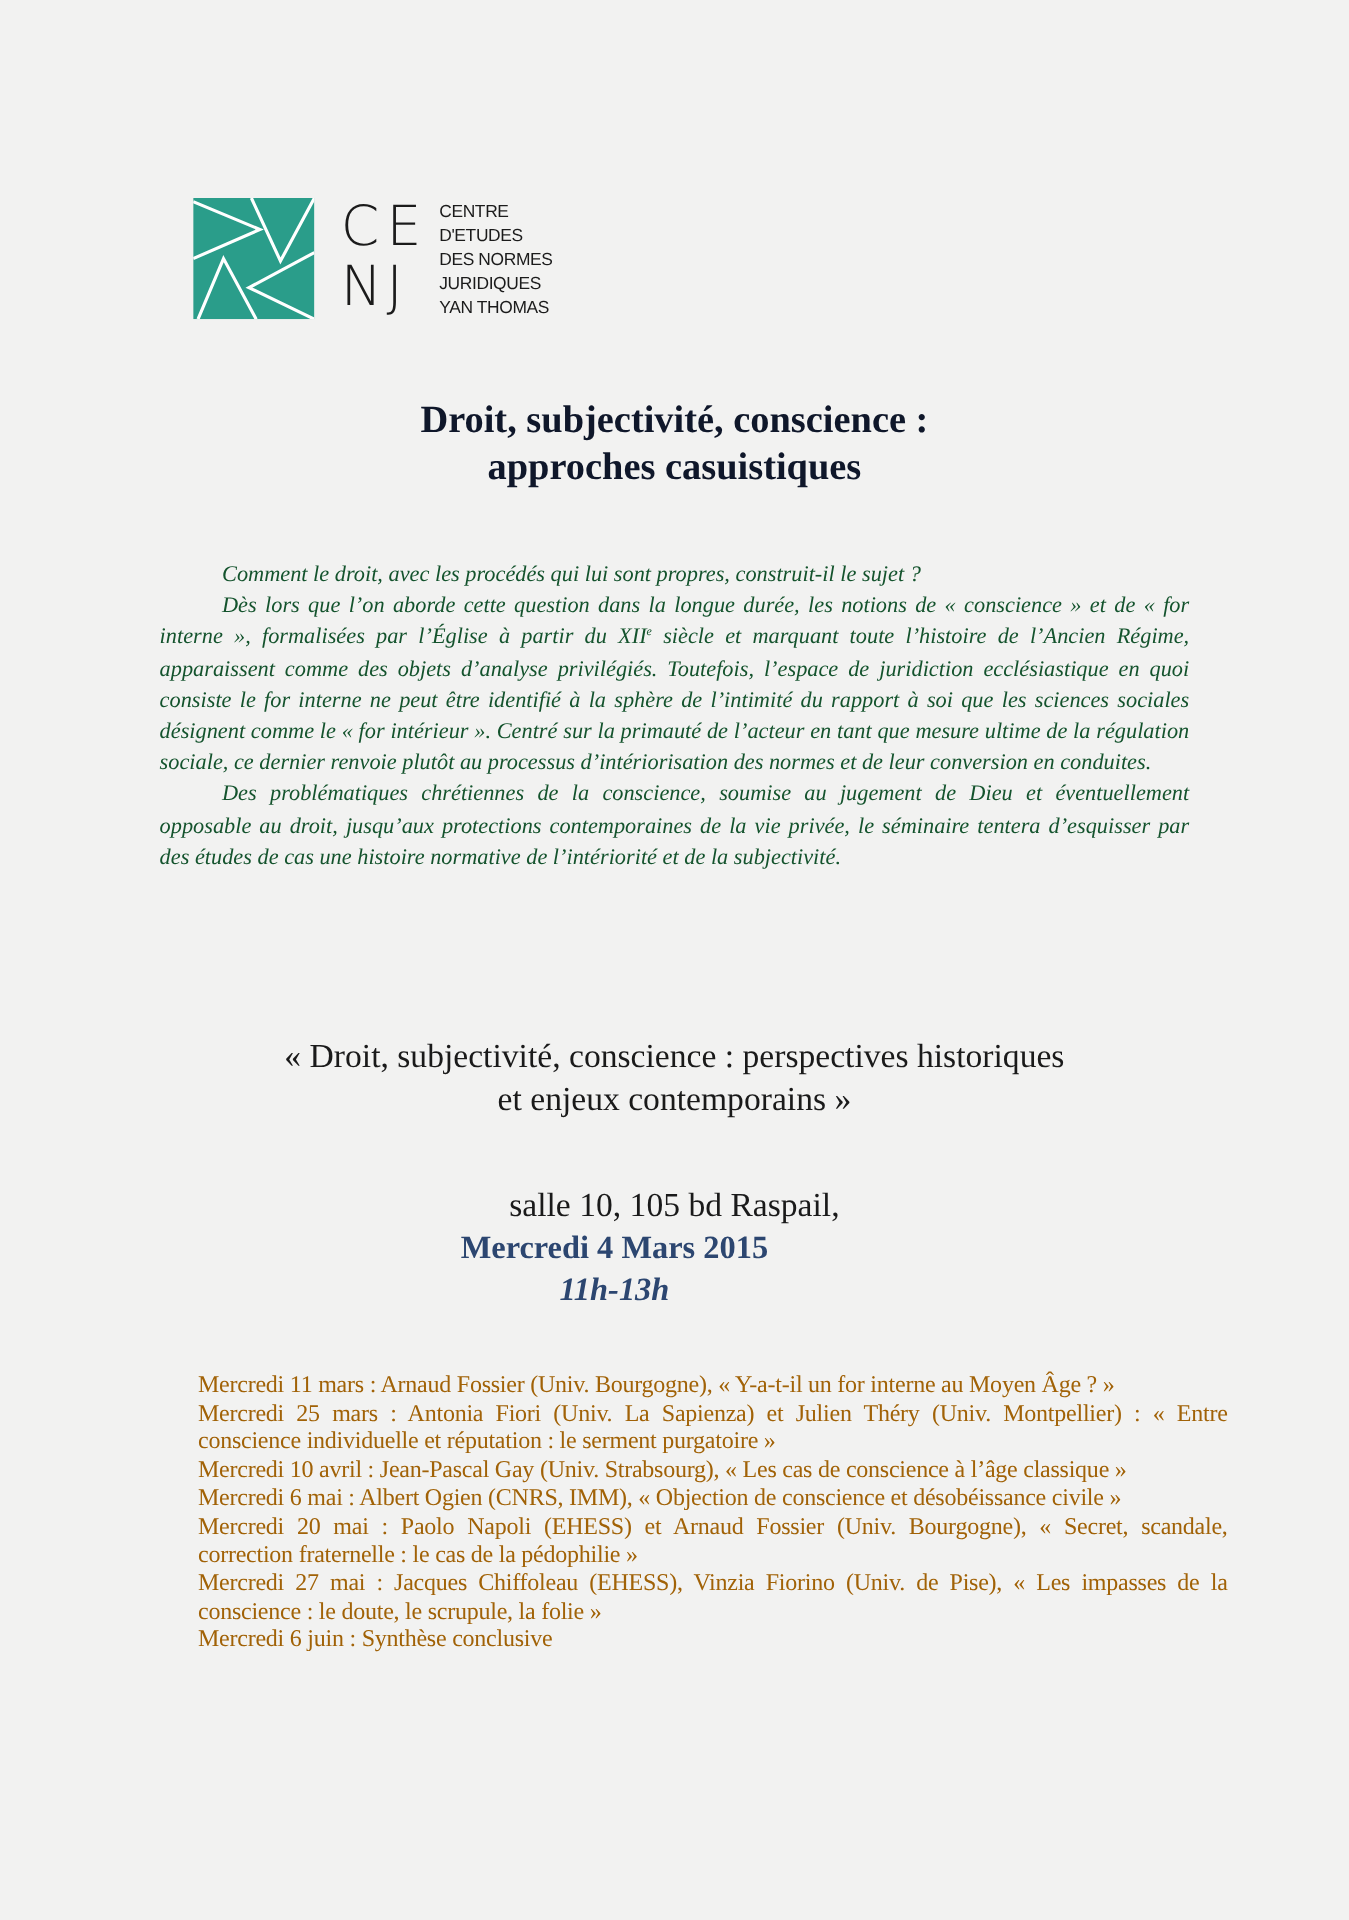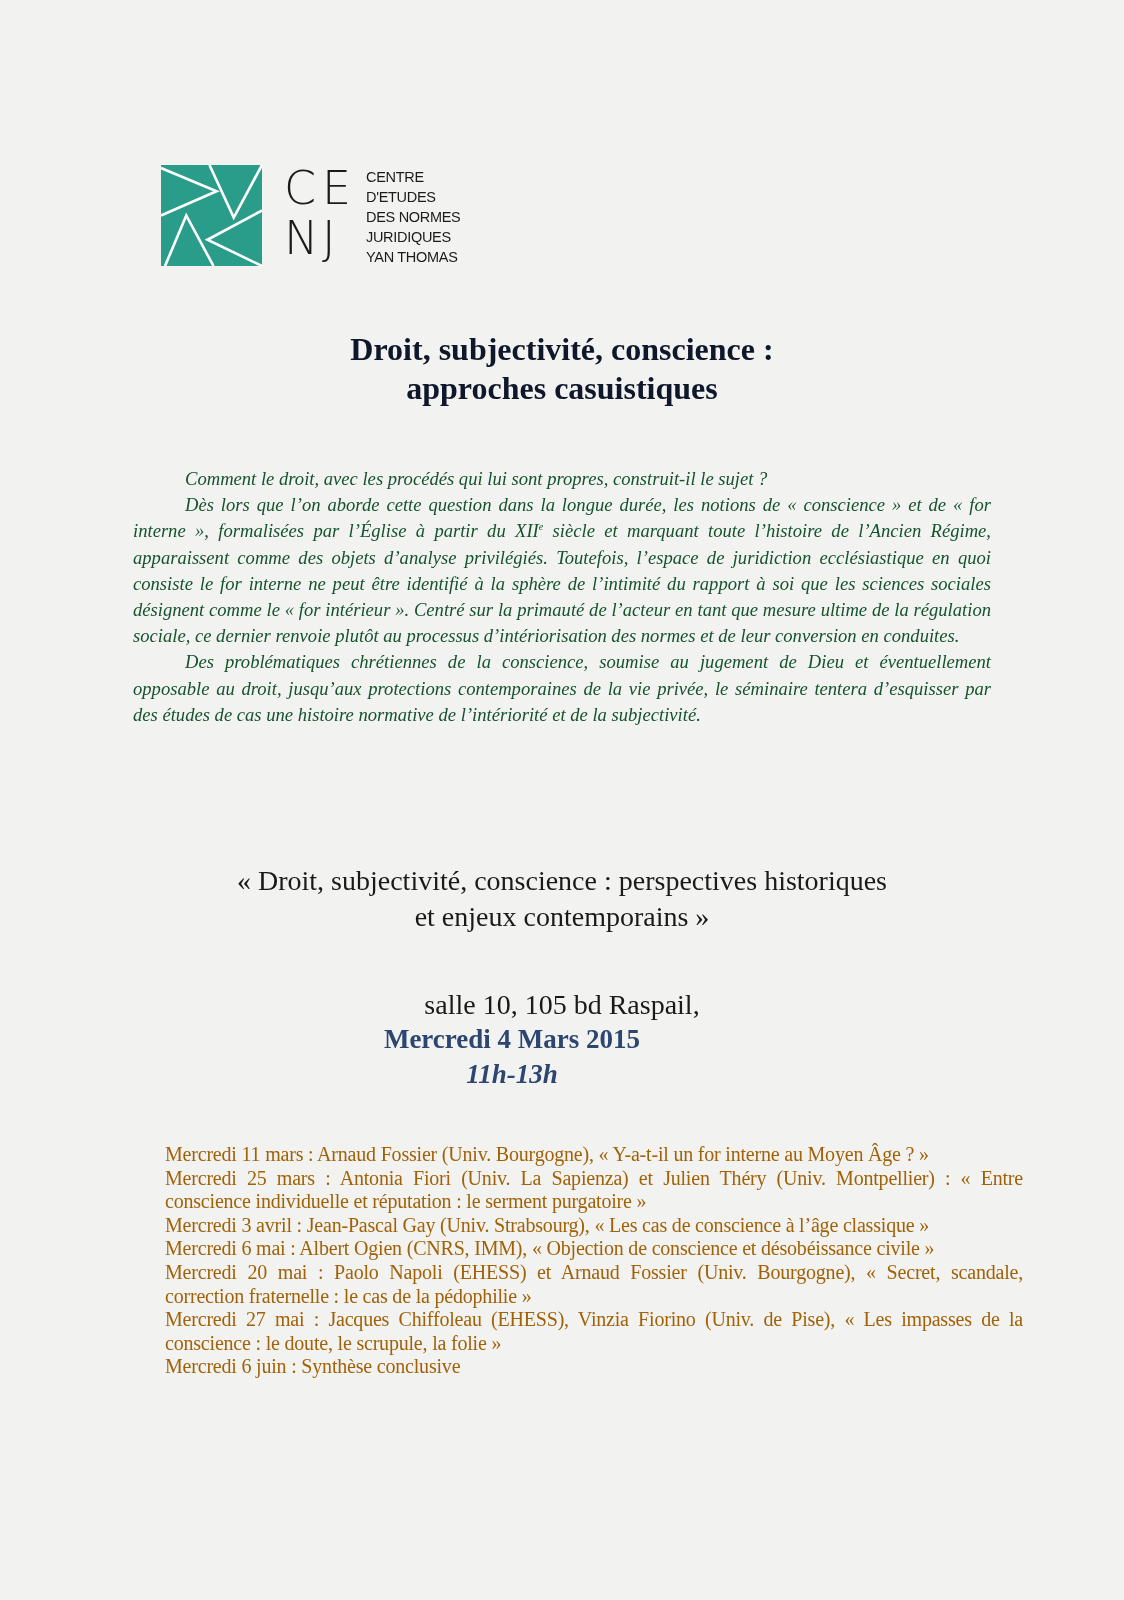--- a/index.html
+++ b/index.html
@@ -121,18 +121,18 @@
   <div>et enjeux contemporains »</div>
 </div>
 
 <div class="venue">salle 10, 105 bd Raspail,</div>
 <div class="date">Mercredi 4 Mars 2015</div>
 <div class="time">11h-13h</div>
 
 <div class="schedule">
   <p>Mercredi 11 mars : Arnaud Fossier (Univ. Bourgogne), « Y-a-t-il un for interne au Moyen Âge ? »</p>
   <p>Mercredi 25 mars : Antonia Fiori (Univ. La Sapienza) et Julien Théry (Univ. Montpellier) : « Entre conscience individuelle et réputation : le serment purgatoire »</p>
-  <p>Mercredi 3 avril : Jean-Pascal Gay (Univ. Strabsourg), « Les cas de conscience à l’âge classique »</p>
+  <p>Mercredi 10 avril : Jean-Pascal Gay (Univ. Strabsourg), « Les cas de conscience à l’âge classique »</p>
   <p>Mercredi 6 mai : Albert Ogien (CNRS, IMM), « Objection de conscience et désobéissance civile »</p>
   <p>Mercredi 20 mai : Paolo Napoli (EHESS) et Arnaud Fossier (Univ. Bourgogne), « Secret, scandale, correction fraternelle : le cas de la pédophilie »</p>
   <p>Mercredi 27 mai : Jacques Chiffoleau (EHESS), Vinzia Fiorino (Univ. de Pise), « Les impasses de la conscience : le doute, le scrupule, la folie »</p>
   <p>Mercredi 6 juin : Synthèse conclusive</p>
 </div>
 
 </body></html>

